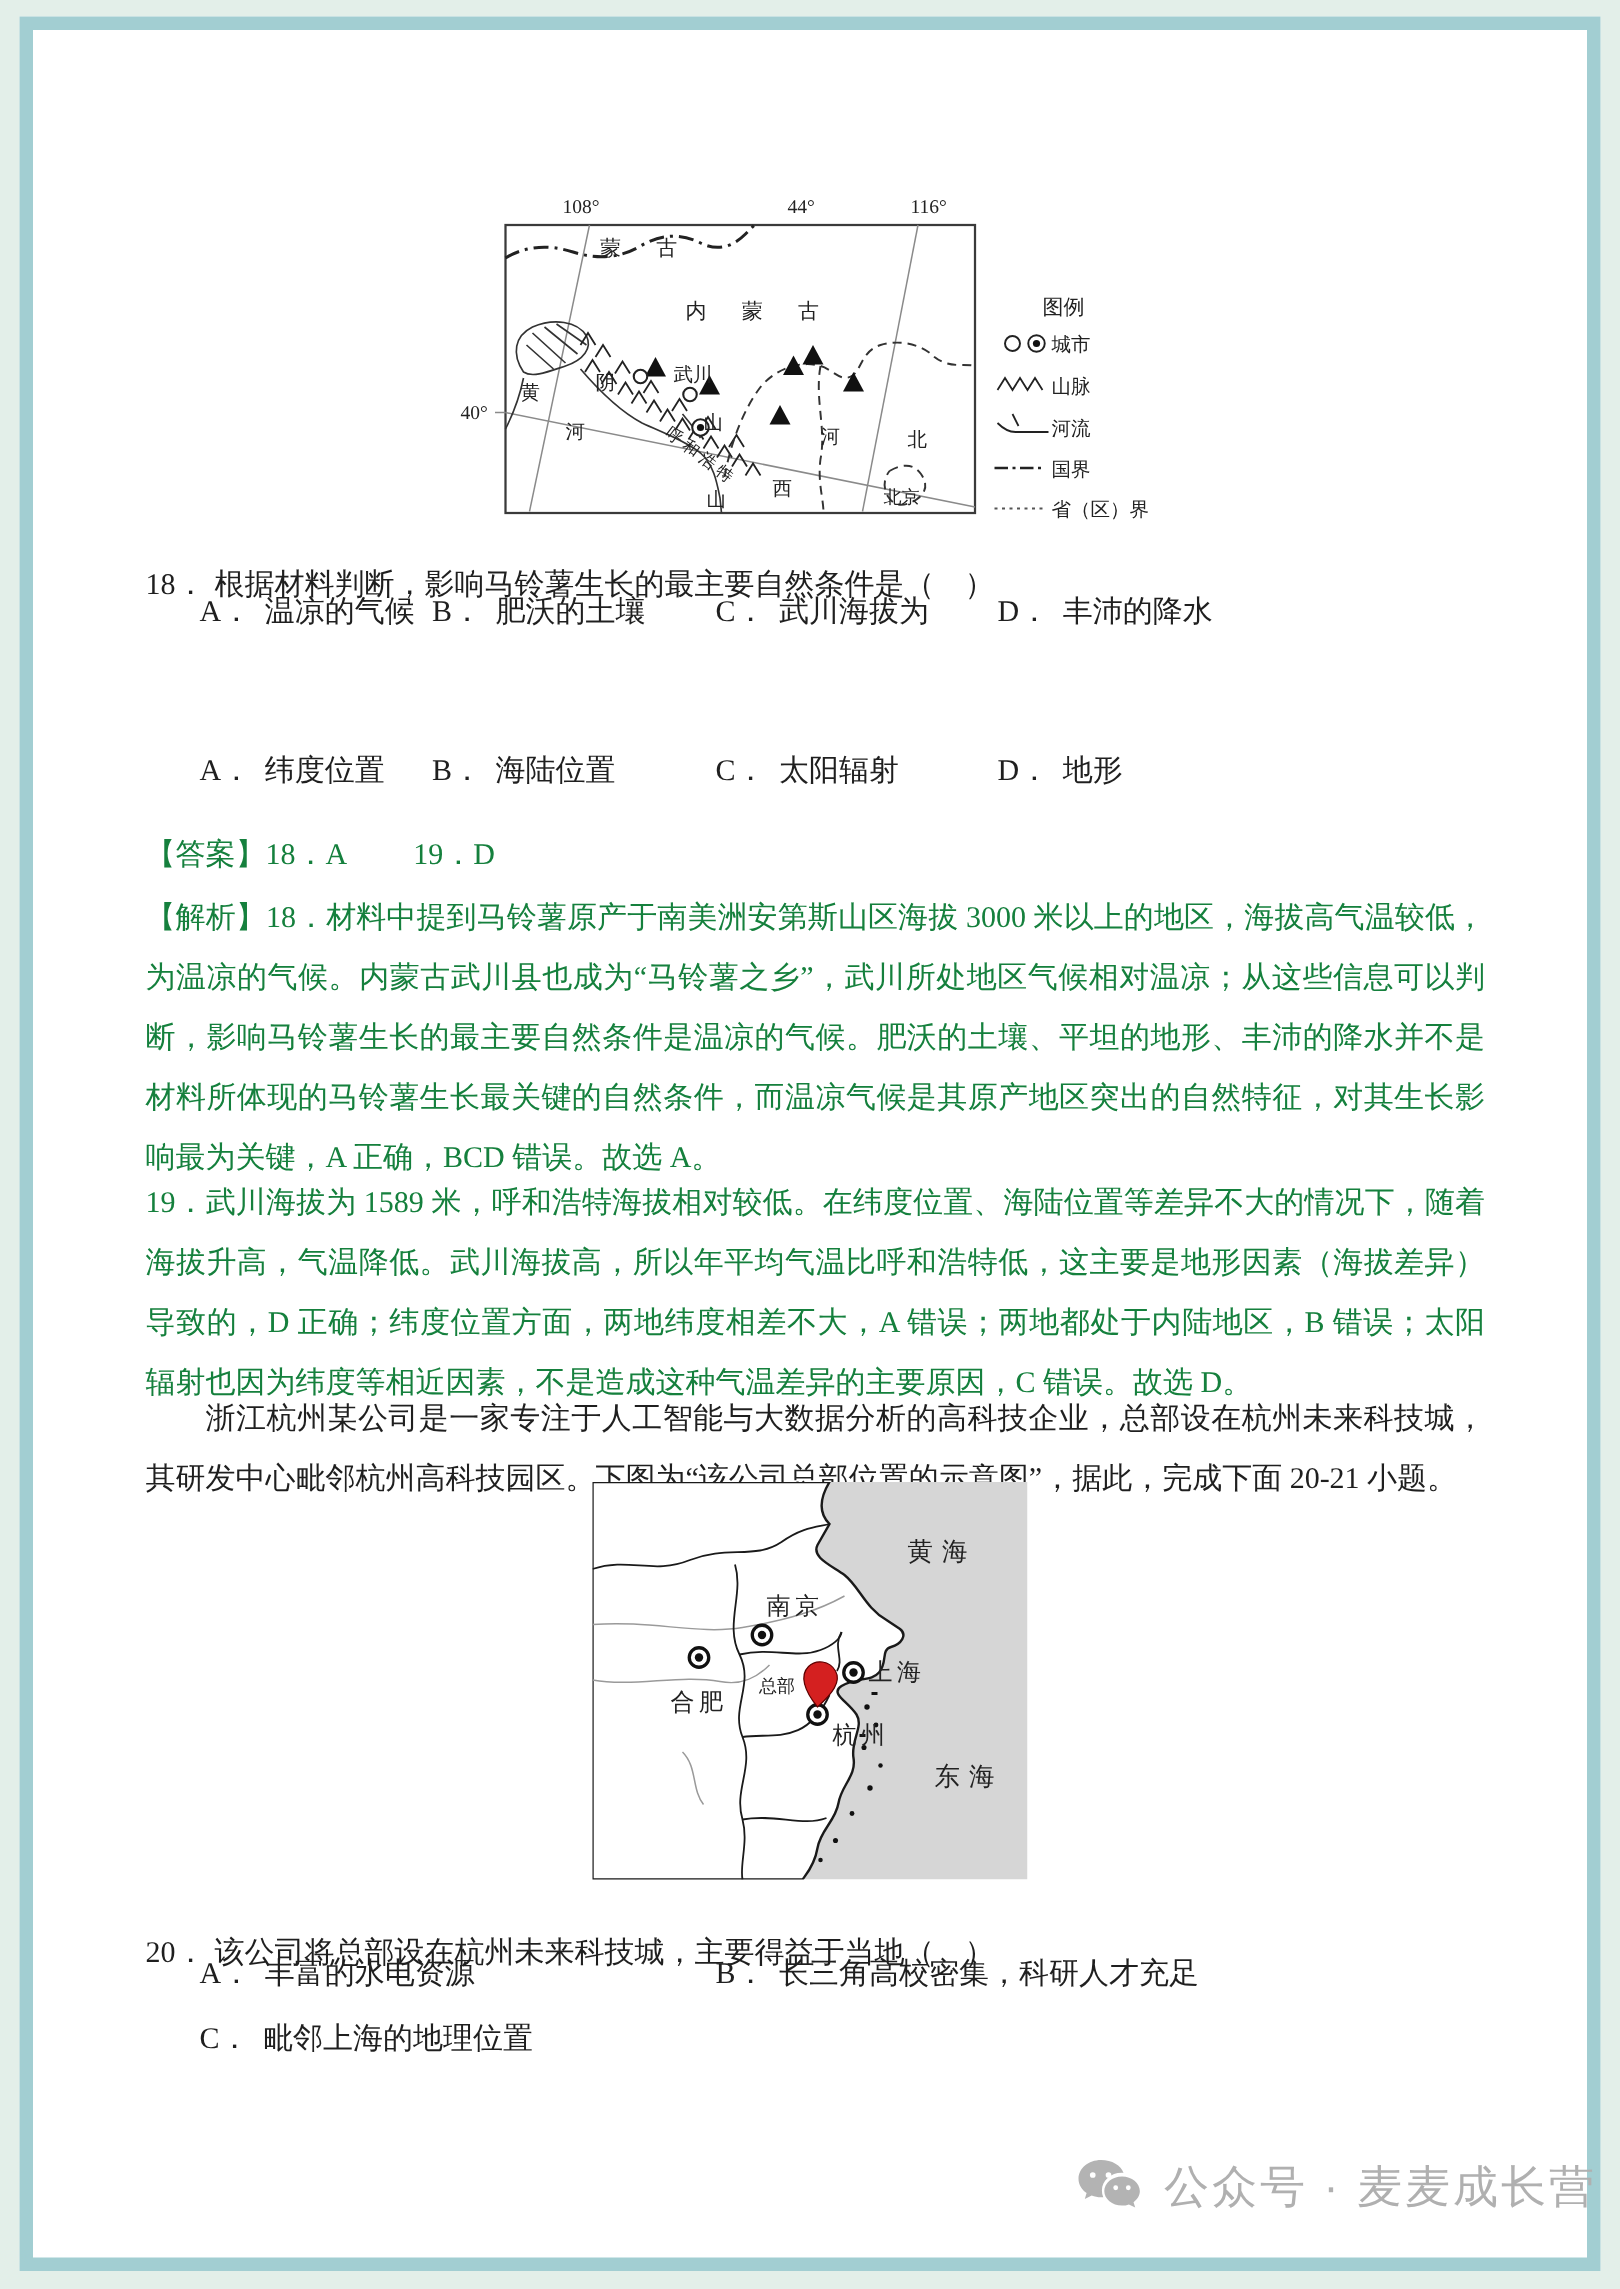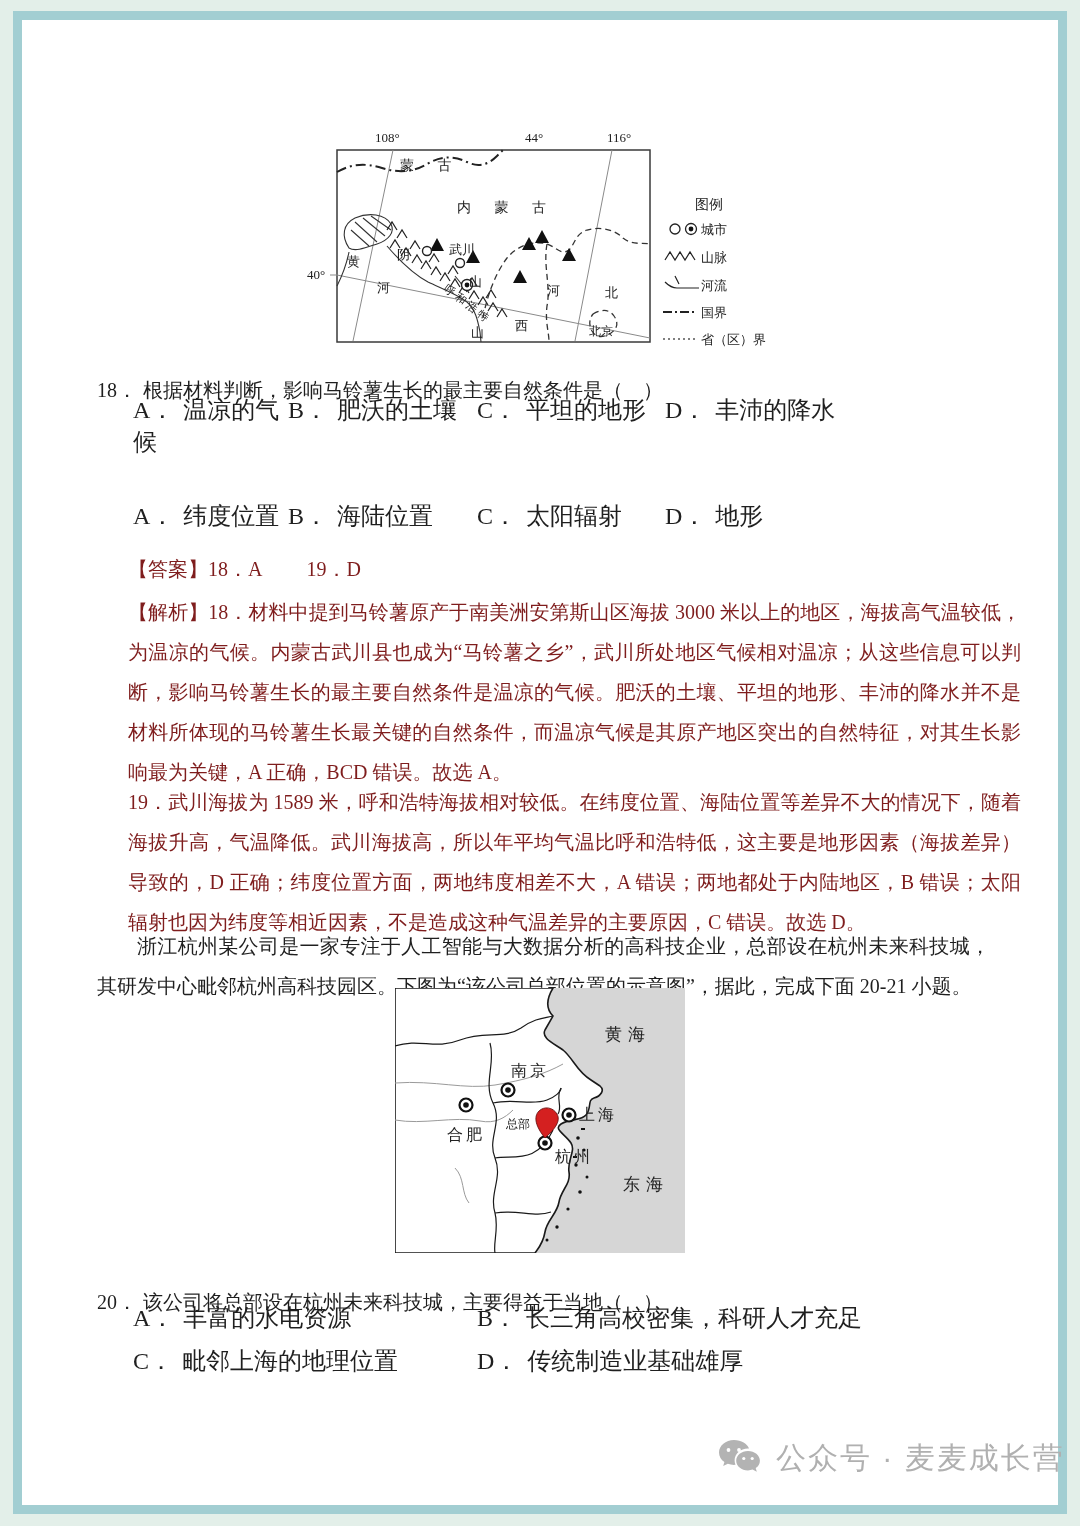--- a/index.html
+++ b/index.html
@@ -14,25 +14,25 @@
   .sheet{
     position:absolute;left:13px;top:11px;
     width:1036px;height:1485px;
     border:9px solid #a2ced2;
     background:#ffffff;
   }
   .abs{position:absolute;}
   .txt{font-size:20px;line-height:36px;}
   .stem{left:97px;width:893px;text-align:justify;}
   .stem .qnum{margin-right:6px;}
-  .opts{left:97px;width:893px;padding-left:36px;box-sizing:border-box;display:grid;font-size:24px;}
+  .opts{left:97px;width:893px;padding-left:36px;box-sizing:border-box;display:grid;font-size:20px;}
   .opts4{grid-template-columns:155px 189px 188px auto;}
   .opts2{grid-template-columns:344px auto;}
   .opt .ol{margin-right:9px;}
-  .red{color:#7f1d1d;margin-left:31px;}
+  .red{color:#15803d;}
   .exp{left:97px;width:893px;text-align:justify;font-size:20px;line-height:40px;}
   .ans-line{left:97px;font-size:20px;}
   .ans-line .gap{margin-right:44px;}
   .passage{left:97px;width:893px;text-align:justify;font-size:20px;line-height:40px;text-indent:2em;}
   .map-label{fill:#222;}
   .watermark{
     left:718px;top:1438px;display:flex;align-items:center;
     color:#b0b0b0;font-size:30px;letter-spacing:2px;
     font-family:"Liberation Sans","DejaVu Sans",sans-serif;
   }
@@ -145,21 +145,21 @@
         <line x1="366" y1="213" x2="400" y2="213" stroke="#555" stroke-width="1.4" stroke-dasharray="2 3"></line>
         <text x="404" y="218" font-size="13" class="map-label">省（区）界</text>
       </g>
     </svg>
   </div>
 
   <p class="abs txt stem" style="top:352px;"><span class="qnum">18．</span><span>根据材料判断，影响马铃薯生长的最主要自然条件是（　）</span></p>
   <div class="abs opts opts4" style="top:394px;">
     <span class="opt"><span class="ol">A．</span><span>温凉的气候</span></span>
     <span class="opt"><span class="ol">B．</span><span>肥沃的土壤</span></span>
-    <span class="opt"><span class="ol">C．</span><span>平坦的地形</span></span>
+    <span class="opt"><span class="ol">C．</span><span>武川海拔为</span></span>
     <span class="opt"><span class="ol">D．</span><span>丰沛的降水</span></span>
   </div>
 
   <div class="abs opts opts4" style="top:500px;">
     <span class="opt"><span class="ol">A．</span><span>纬度位置</span></span>
     <span class="opt"><span class="ol">B．</span><span>海陆位置</span></span>
     <span class="opt"><span class="ol">C．</span><span>太阳辐射</span></span>
     <span class="opt"><span class="ol">D．</span><span>地形</span></span>
   </div>
 
@@ -239,21 +239,20 @@
     </svg>
   </div>
 
   <p class="abs txt stem" style="top:1264px;"><span class="qnum">20．</span><span>该公司将总部设在杭州未来科技城，主要得益于当地（　）</span></p>
   <div class="abs opts opts2" style="top:1302px;">
     <span class="opt"><span class="ol">A．</span><span>丰富的水电资源</span></span>
     <span class="opt"><span class="ol">B．</span><span>长三角高校密集，科研人才充足</span></span>
   </div>
   <div class="abs opts opts2" style="top:1345px;">
     <span class="opt"><span class="ol">C．</span><span>毗邻上海的地理位置</span></span>
-    <span class="opt"><span class="ol">D．</span><span>传统制造业基础雄厚</span></span>
   </div>
 
   <div class="abs watermark">
     <svg width="46" height="40" viewBox="0 0 46 40">
       <g fill="#b3b3b3">
         <path d="M16,1 C7.6,1 1,6.6 1,13.5 C1,17.4 3.1,20.8 6.4,23 L5.2,27 L9.8,24.7 C11.7,25.4 13.8,25.9 16,25.9 C16.5,25.9 17,25.9 17.5,25.8 C16.9,24.4 16.6,22.9 16.6,21.3 C16.6,14.7 22.6,9.5 29.8,9.5 C30.2,9.5 30.6,9.5 31,9.6 C29.4,4.6 23.3,1 16,1 Z"></path>
         <path d="M30,12 C23.4,12 18.2,16.4 18.2,21.7 C18.2,27 23.4,31.4 30,31.4 C31.6,31.4 33.2,31.1 34.6,30.6 L38.8,32.7 L37.7,29.1 C40.3,27.3 41.9,24.7 41.9,21.7 C41.9,16.4 36.6,12 30,12 Z"></path>
       </g>
       <g fill="#ffffff">
         <circle cx="10.5" cy="11" r="1.9"></circle>

